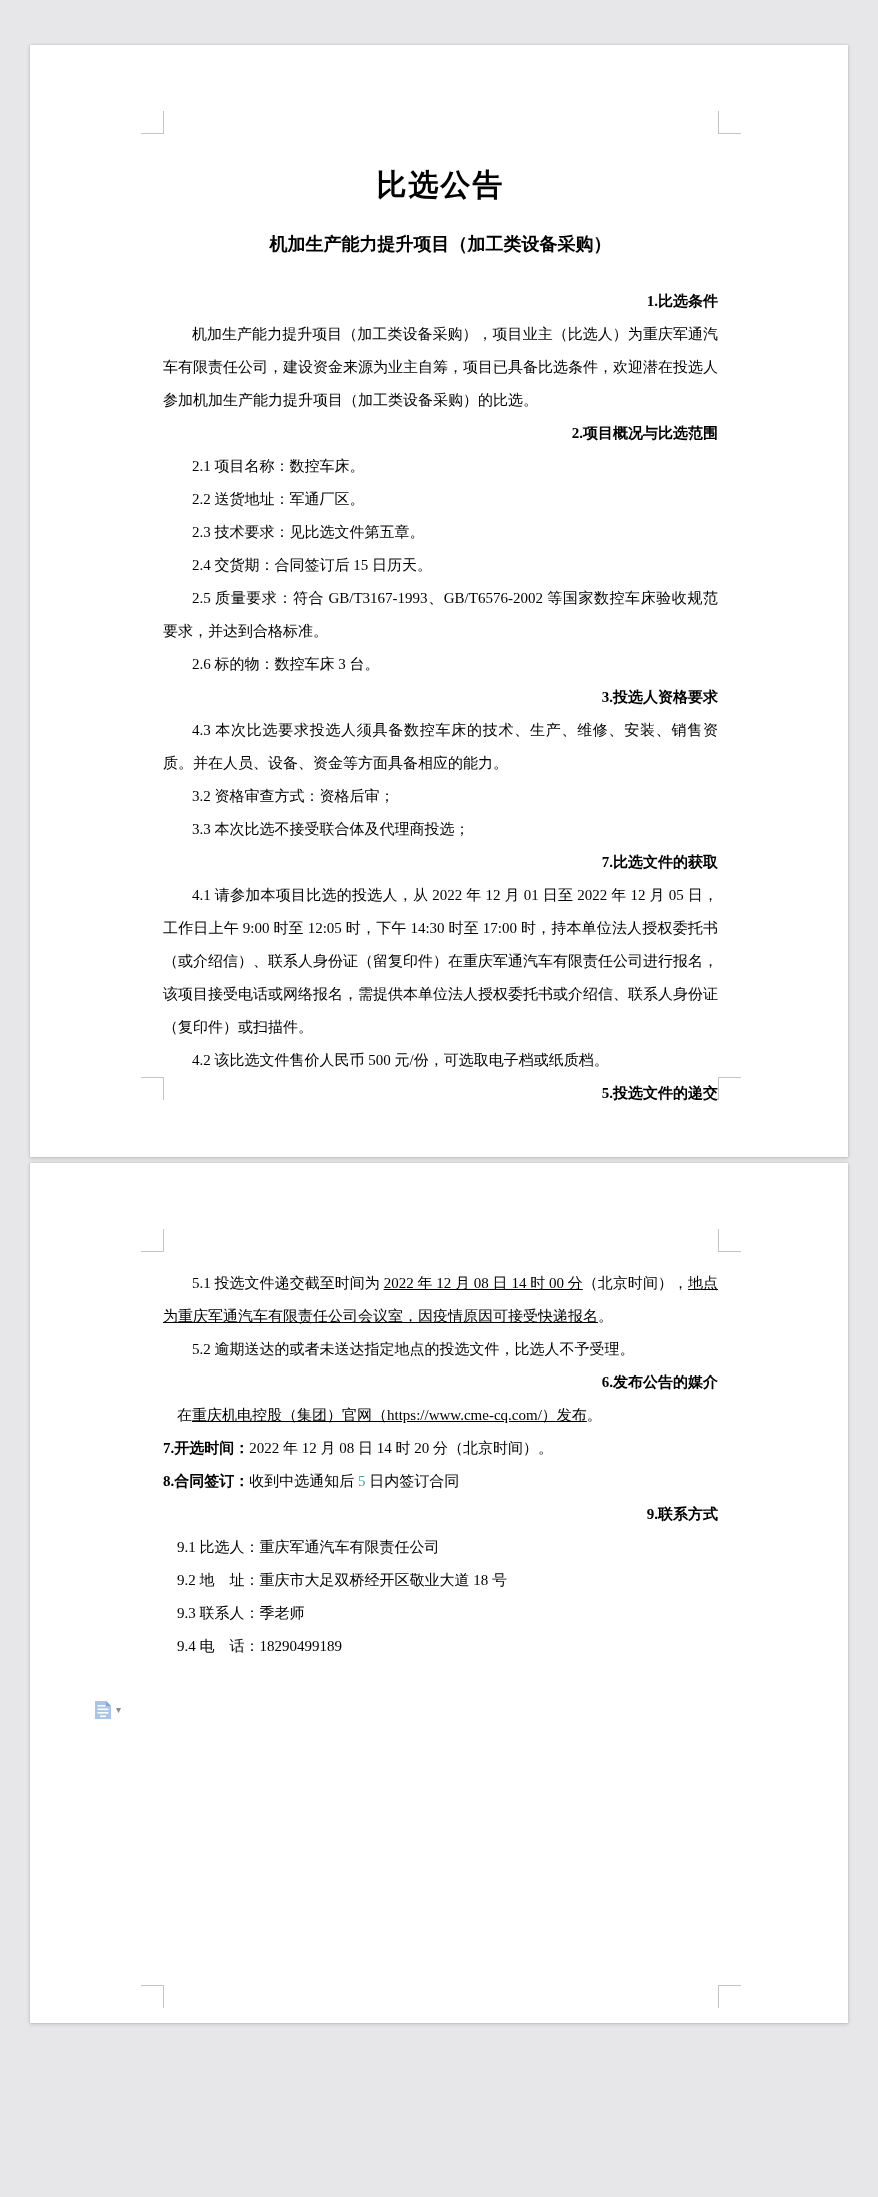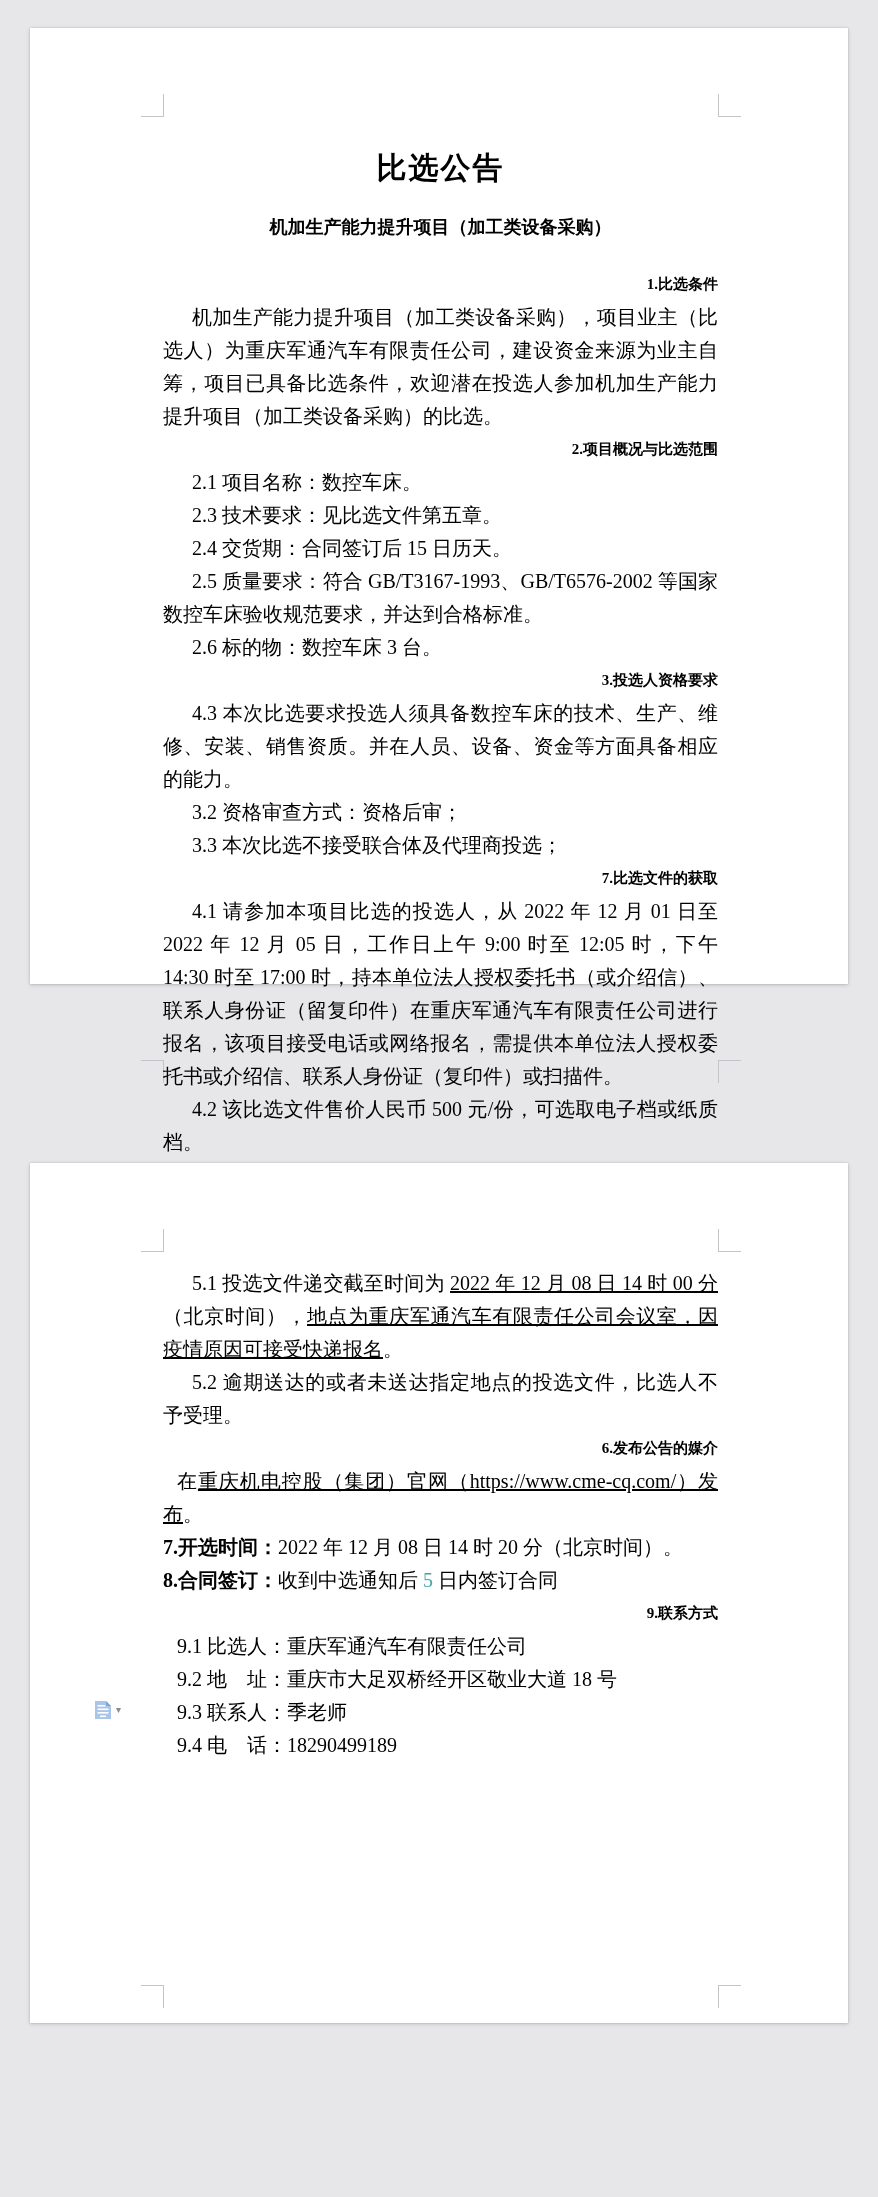--- a/index.html
+++ b/index.html
@@ -8,28 +8,28 @@
     background:#e7e7ea;
     position:relative;
     font-family:"Liberation Serif", serif;
     color:#000;
     overflow:hidden;
   }
   .page{
     position:absolute;left:30px;width:818px;background:#ffffff;
     box-shadow:0 1px 4px rgba(0,0,0,.18), 0 0 1px rgba(0,0,0,.22);
   }
-  #page1{top:28px;height:956px;}
+  #page1{top:45px;height:1112px;}
   #page2{top:1163px;height:860px;}
   .inner{position:absolute;left:133px;width:555px;top:0;}
   .doc-title{margin:118px 0 0;font-size:30px;line-height:44px;font-weight:bold;text-align:center;letter-spacing:2px;}
   .doc-subtitle{margin:22px 0 12px;font-size:18px;line-height:30px;font-weight:bold;text-align:center;}
   .paras{margin-top:26px;}
   .paras2{margin-top:104px;}
-  p{margin:0;font-size:20px;line-height:33px;text-align:justify;}
+  p{margin:0;font-size:15px;line-height:33px;text-align:justify;}
   p.h{font-weight:bold;font-size:15px;text-align:right;}
   .ind2{text-indent:29px;}
   .ind1{text-indent:14px;}
   .u{text-decoration:underline;}
   .b{font-weight:bold;}
   .teal{color:#3FA8A3;}
   
   .mark{position:absolute;width:22px;height:22px;}
   .tl{border-right:1px solid #c4c4c8;border-bottom:1px solid #c4c4c8;}
   .tr{border-left:1px solid #c4c4c8;border-bottom:1px solid #c4c4c8;}
@@ -53,20 +53,21 @@
 
   <div class="inner">
     <div class="doc-title">比选公告</div>
     <div class="doc-subtitle">机加生产能力提升项目（加工类设备采购）</div>
 
     <div class="paras">
       <p class="h">1.比选条件</p>
       <p class="ind2">机加生产能力提升项目（加工类设备采购），项目业主（比选人）为重庆军通汽车有限责任公司，建设资金来源为业主自筹，项目已具备比选条件，欢迎潜在投选人参加机加生产能力提升项目（加工类设备采购）的比选。</p>
       <p class="h">2.项目概况与比选范围</p>
       <p class="ind2">2.1 项目名称：数控车床。</p>
+      <p class="ind2">2.2 送货地址：军通厂区。</p>
       <p class="ind2">2.3 技术要求：见比选文件第五章。</p>
       <p class="ind2">2.4 交货期：合同签订后 15 日历天。</p>
       <p class="ind2">2.5 质量要求：符合 GB/T3167-1993、GB/T6576-2002 等国家数控车床验收规范要求，并达到合格标准。</p>
       <p class="ind2">2.6 标的物：数控车床 3 台。</p>
       <p class="h">3.投选人资格要求</p>
       <p class="ind2">4.3 本次比选要求投选人须具备数控车床的技术、生产、维修、安装、销售资质。并在人员、设备、资金等方面具备相应的能力。</p>
       <p class="ind2">3.2 资格审查方式：资格后审；</p>
       <p class="ind2">3.3 本次比选不接受联合体及代理商投选；</p>
       <p class="h">7.比选文件的获取</p>
       <p class="ind2">4.1 请参加本项目比选的投选人，从 2022 年 12 月 01 日至 2022 年 12 月 05 日，工作日上午 9:00 时至 12:05 时，下午 14:30 时至 17:00 时，持本单位法人授权委托书（或介绍信）、联系人身份证（留复印件）在重庆军通汽车有限责任公司进行报名，该项目接受电话或网络报名，需提供本单位法人授权委托书或介绍信、联系人身份证（复印件）或扫描件。</p>

